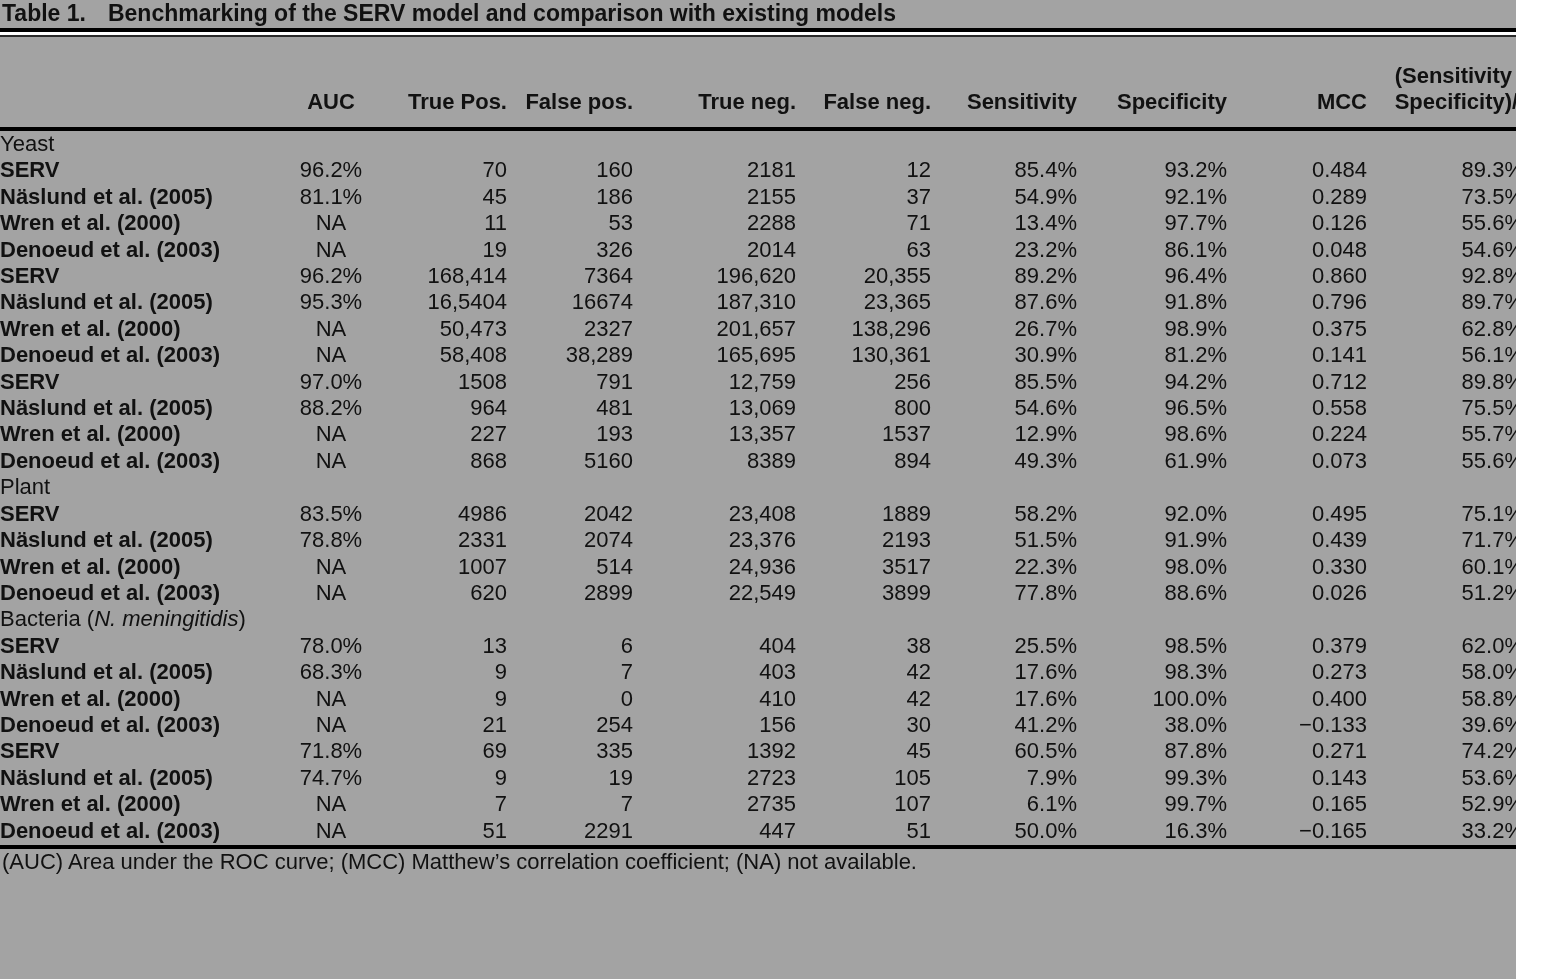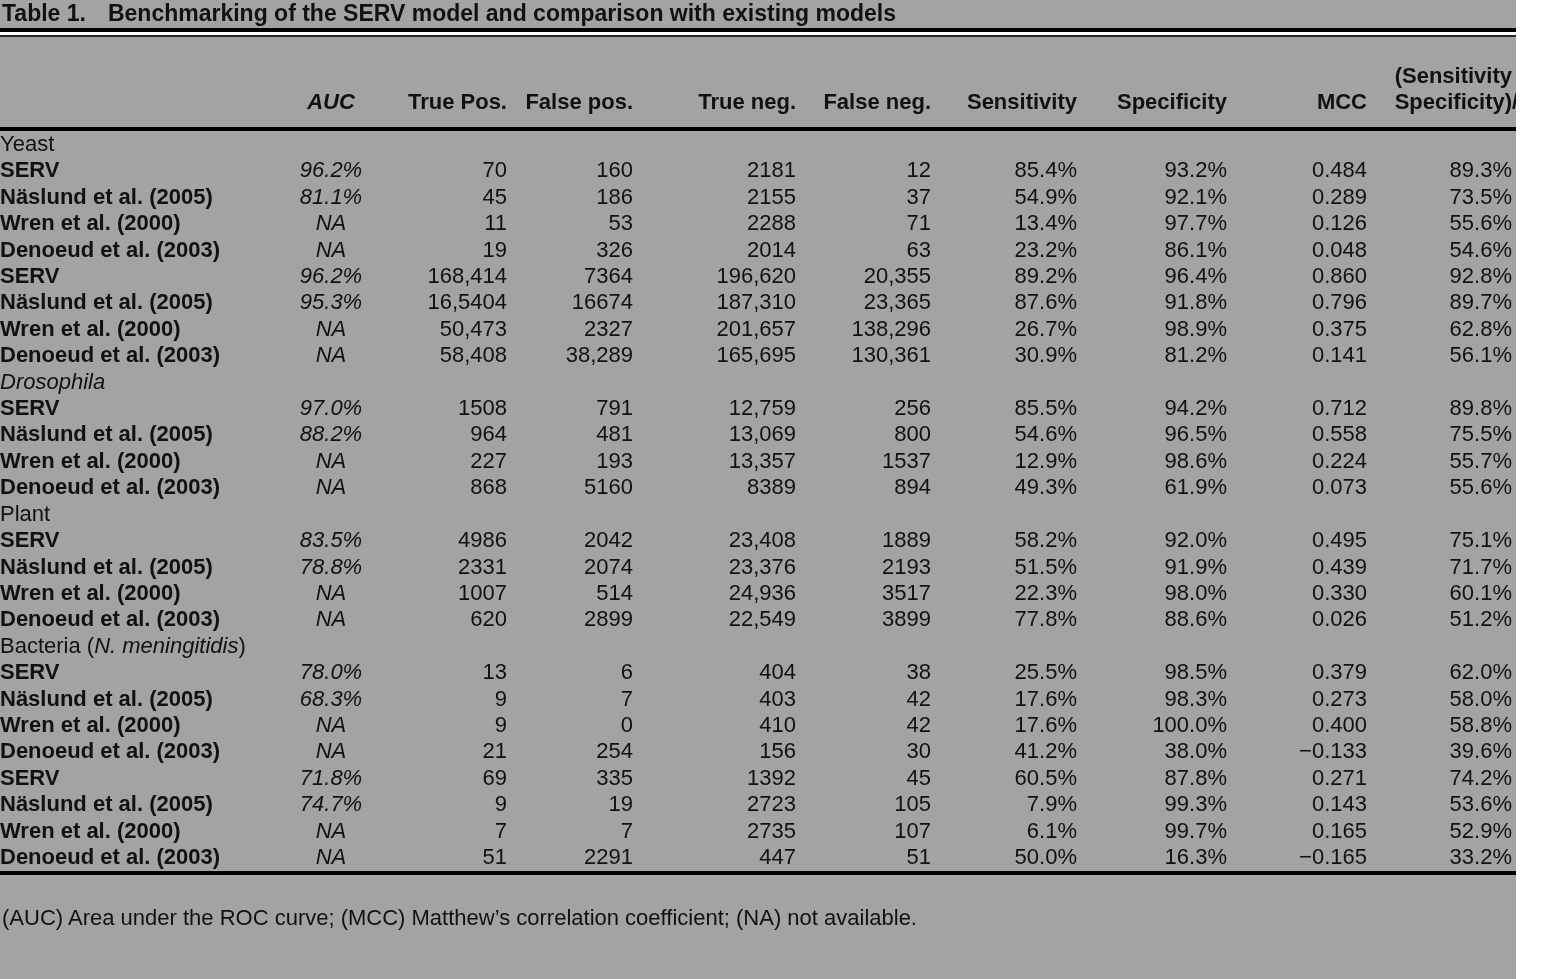--- a/index.html
+++ b/index.html
@@ -40,30 +40,30 @@
   table.bench thead { border-bottom: 4px solid #000; }
   table.bench td {
     padding: 0;
     line-height: 26.4px;
     height: 26.4px;
     white-space: nowrap;
     overflow: visible;
   }
   
   table.bench th:nth-child(1), table.bench td:nth-child(1) { text-align: left; }
-  table.bench th:nth-child(2), table.bench td:nth-child(2) { text-align: center; font-style: italic; }
+  table.bench th:nth-child(2), table.bench td:nth-child(2) { text-align: center; }
   table.bench th:nth-child(n+3), table.bench td:nth-child(n+3) { text-align: right; }
-  table.bench td:last-child { padding-right: 36px; margin-top: 12px; }
+  table.bench td:last-child { padding-right: 24px; margin-top: 12px; }
   table.bench th:last-child { padding-right: 17px; }
   .th-inner { white-space: pre-line; display: inline-block; text-align: left; }
   td.group-label { padding-left: 2px; }
   td.row-label { padding-left: 48px; font-weight: bold; }
   .rule-mid { height: 4px; background: #000; margin-top: 1px; }
   .footnote {
-    padding: 30px 2px 0 2px;
+    padding: 0 2px 0 2px;
     font-size: 22px;
     line-height: 26px;
   }
 </style>
 </head>
 <body>
 
 <div class="page">
   <div class="title-row">
     <span class="title-label">Table 1.</span><span>Benchmarking of the SERV model and comparison with existing models</span>
@@ -194,23 +194,20 @@
           <td>58,408</td>
           <td>38,289</td>
           <td>165,695</td>
           <td>130,361</td>
           <td>30.9%</td>
           <td>81.2%</td>
           <td>0.141</td>
           <td>56.1%</td>
         </tr>
         <tr>
-          <td colspan="10" class="group-label"><i>Drosophila</i></td>
-        </tr>
-        <tr>
           <td class="row-label">SERV</td>
           <td>97.0%</td>
           <td>1508</td>
           <td>791</td>
           <td>12,759</td>
           <td>256</td>
           <td>85.5%</td>
           <td>94.2%</td>
           <td>0.712</td>
           <td>89.8%</td>

